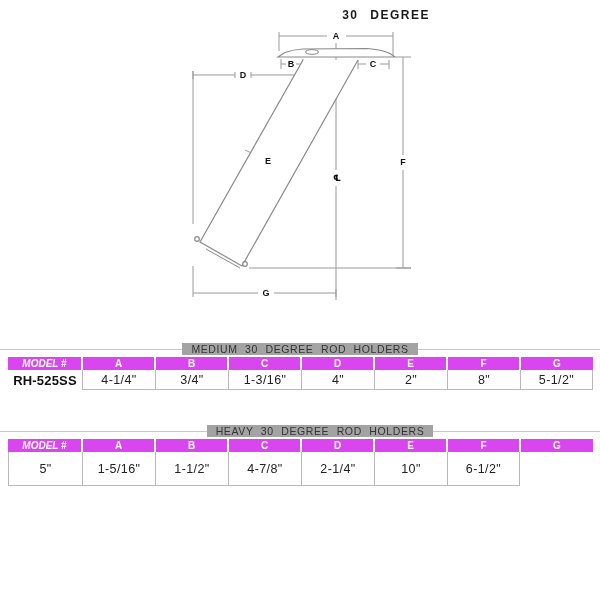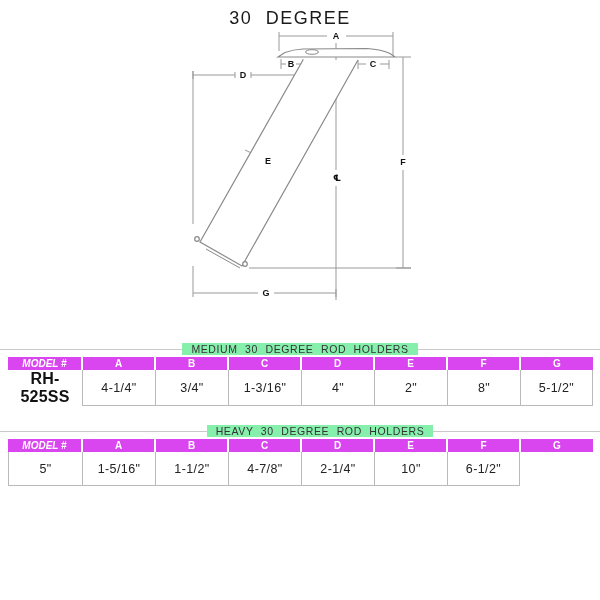--- a/index.html
+++ b/index.html
@@ -3,45 +3,45 @@
 <meta charset="utf-8">
 <style>
   html,body{margin:0;padding:0;}
   body{
     width:600px;height:600px;position:relative;background:#ffffff;
     font-family:"Liberation Sans", sans-serif; overflow:hidden;
   }
   
   .diagram-wrap{position:absolute;left:0;top:0;width:600px;height:340px;}
   .page-title{
-    position:absolute;left:150px;top:8px;width:280px;text-align:center;
-    font-size:18px;font-weight:normal;color:#1a1a1a;letter-spacing:1.5px;word-spacing:7px;
+    position:absolute;left:150px;top:8px;width:280px;text-align:right;
+    font-size:12px;font-weight:bold;color:#1a1a1a;letter-spacing:1.5px;word-spacing:7px;
   }
   svg{position:absolute;left:0;top:0;}
   .dimtext{font-family:"Liberation Sans",sans-serif;font-size:9px;font-weight:bold;fill:#111;}
   .cltext{font-family:"DejaVu Sans","Liberation Sans",sans-serif;font-size:9px;font-weight:bold;fill:#111;}
   
   .tbl{position:absolute;left:8px;width:585px;}
   .caption-row{position:absolute;left:-8px;width:600px;height:13px;}
   .caption-rule{position:absolute;left:0;right:0;top:6px;height:1px;background:#c9c9c9;}
   .caption-row .cap{
     position:absolute;left:0;right:0;top:0;text-align:center;font-size:10.5px;color:#333;
     letter-spacing:0.6px;word-spacing:4px;
   }
-  .caption-row .cap span{background:#86efac;padding:0 9px;position:relative;}
+  .caption-row .cap span{background:#a3a3a3;padding:0 9px;position:relative;}
   .hdr{display:grid;grid-template-columns:74px repeat(7,1fr);position:absolute;left:0;width:585px;height:13px;}
   .hdr .hcell{
     background:#d946ef;color:#fff;text-align:center;font-size:10px;font-weight:bold;
     line-height:13px;border-left:1.5px solid #fff;border-right:1.5px solid #fff;
   }
   .hdr .hcell:first-child{border-left:none;font-style:italic;}
   .hdr .hcell:last-child{border-right:none;}
   .datarow{display:grid;grid-template-columns:74px repeat(7,1fr);position:absolute;left:0;width:585px;}
   .datarow .mcell{
-    text-align:center;font-weight:bold;font-size:16px;color:#111;
+    text-align:center;font-weight:bold;font-size:13px;color:#111;
     display:flex;flex-direction:column;justify-content:center;letter-spacing:0.2px;
   }
   .datarow .vcell{
     text-align:center;font-size:12.5px;color:#222;letter-spacing:0.4px;
     border-left:1px solid #b9b9b9;border-bottom:1px solid #b9b9b9;
     display:flex;align-items:center;justify-content:center;
   }
   .datarow .vcell:last-child{border-right:1px solid #b9b9b9;}
 </style>
 </head>

